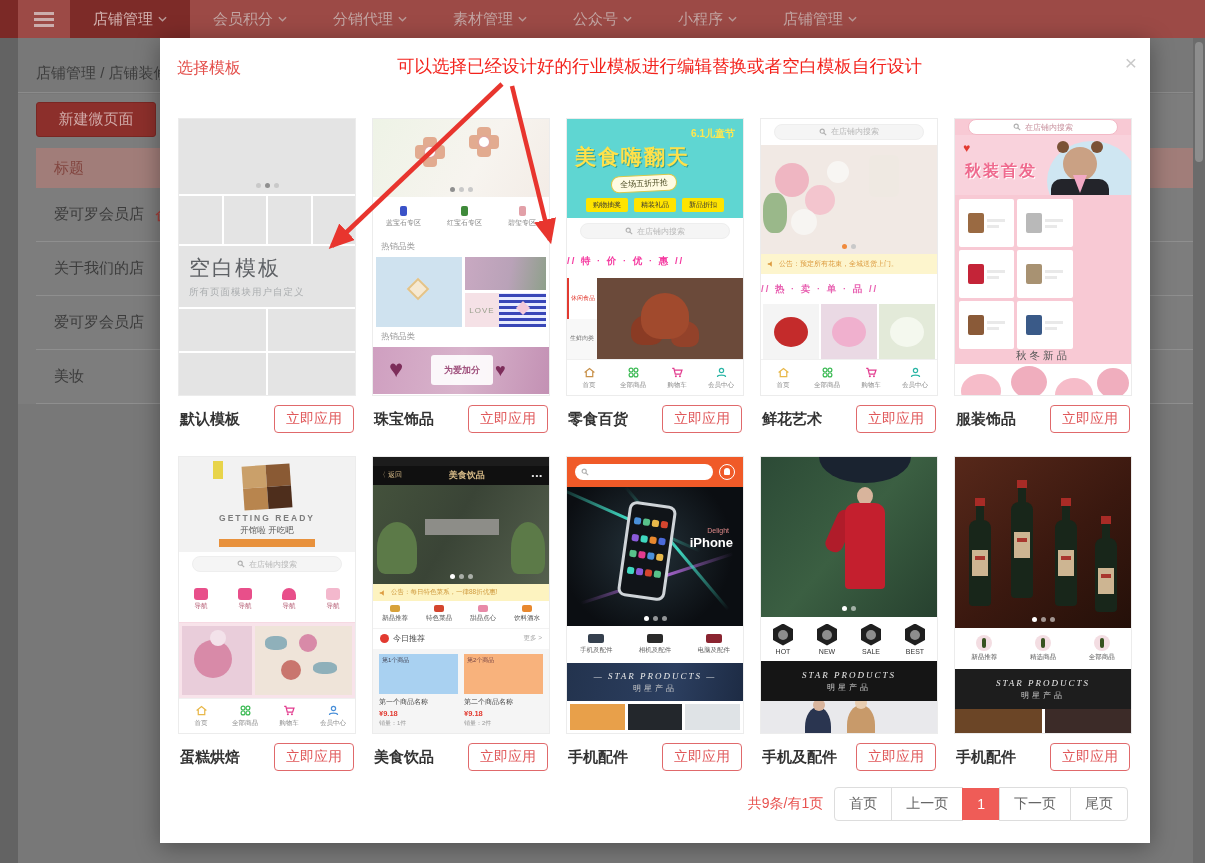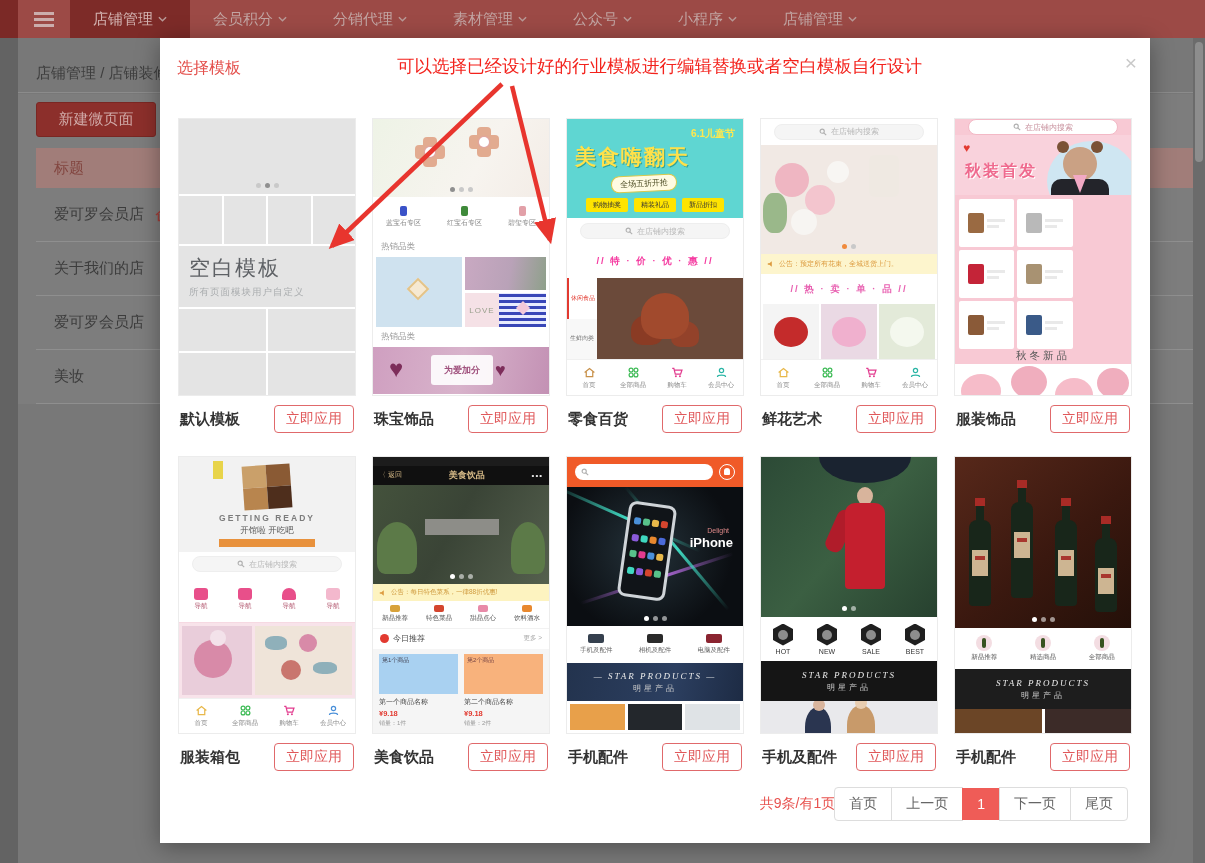--- a/index.html
+++ b/index.html
@@ -40,40 +40,40 @@
   .arrows { position:absolute; left:0; top:0; width:990px; height:805px; pointer-events:none; z-index:6; }
 
   .grid { position:absolute; left:18px; top:80px; width:954px; display:grid; grid-template-columns:repeat(5,178px); column-gap:16px; row-gap:20px; }
   .card { width:178px; }
   .thumb { position:relative; width:178px; height:278px; background:#fff; border:1px solid #ececec; overflow:hidden; cursor:pointer; }
   .card-foot { height:40px; display:flex; align-items:center; justify-content:space-between; padding:6px 2px 0 2px; }
   .tpl-name { font-size:15px; font-weight:bold; color:#333; }
   .btn-apply { background:#fff; border:1px solid #e0696b; border-radius:4px; color:#e0585a; font-size:14px; padding:4px 11px; cursor:pointer; }
 
   .pagination { position:absolute; right:22px; bottom:22px; display:flex; align-items:center; gap:0; }
-  .pg-summary { color:#e8524f; font-size:14px; }
+  .pg-summary { color:#e8524f; font-size:14px; margin-right:12px; }
   .pg-btn { border:1px solid #ddd; background:#fff; color:#666; font-size:14px; padding:7px 14px; margin-left:-1px; cursor:pointer; }
   .pg-btn.first { border-radius:4px 0 0 4px; }
   .pg-btn.last { border-radius:0 4px 4px 0; }
   .pg-btn.current { background:#ef5c57; border-color:#ef5c57; color:#fff; }
 
   
   .col { display:flex; flex-direction:column; }
   .dots { display:flex; gap:4px; justify-content:center; }
   .dots i { width:5px; height:5px; border-radius:50%; background:#c9c9c9; display:block; }
   .dots i.on { background:#8f8f8f; }
   .dots.lite i { background:rgba(255,255,255,.55); } .dots.lite i.on { background:#fff; }
   .msearch { height:26px; background:#fff; display:flex; align-items:center; justify-content:center; }
   .msearch .box { width:150px; height:16px; background:#f5f5f5; border:1px solid #eee; border-radius:9px; display:flex; align-items:center; justify-content:center; gap:4px; font-size:8px; color:#b9b9b9; }
   .mag { width:8px; height:8px; } .mag circle{ fill:none; stroke:#b0b0b0; stroke-width:1.4;} .mag line{ stroke:#b0b0b0; stroke-width:1.4;}
   .mnav { height:36px; background:#fff; border-top:1px solid #f0f0f0; display:flex; }
   .mi { flex:1; display:flex; flex-direction:column; align-items:center; justify-content:center; gap:2px; font-size:6.5px; color:#8a8a8a; }
   .mi svg { width:13px; height:13px; }
   .ic { fill:none; stroke-width:1.5; }
-  .promo { text-align:center; font-weight:bold; }
+  .promo { text-align:left; font-weight:bold; }
   .star-banner { display:flex; flex-direction:column; align-items:center; justify-content:center; gap:2px; }
   .star-en { font-family:"Liberation Serif","DejaVu Serif",serif; font-style:italic; letter-spacing:2px; font-size:9px; color:#ececec; }
   .star-cn { font-size:8px; color:#cccccc; letter-spacing:3px; }
 
   
   .t1 { background:#fff; }
   .t1 .hero { height:76px; background:#e4e4e4; position:relative; }
   .t1 .hero .dots { position:absolute; bottom:6px; left:0; right:0; }
   .t1 .boxes4 { display:flex; gap:2px; margin-top:2px; }
   .t1 .boxes4 i { flex:1; height:48px; background:#e4e4e4; }
@@ -760,21 +760,21 @@
           <span class="mi">
               <svg viewBox="0 0 16 16">
                 <circle class="ic" stroke="#4a90d9" cx="8" cy="5.5" r="2.6"></circle>
                 <path class="ic" stroke="#4a90d9" d="M3 13.5 c0-3 10-3 10 0"></path>
               </svg>
               <span>会员中心</span>
             </span>
         </div>
       </div>
       <div class="card-foot">
-        <span class="tpl-name">服装箱包</span>
+        <span class="tpl-name">蛋糕烘焙</span>
         <button class="btn-apply">立即应用</button>
       </div>
     </div>
 
     <div class="card">
       <div class="thumb t7 col">
         <div class="status"></div>
         <div class="titlebar">
           <span class="back">〈 返回</span>
           <span class="apptitle">美食饮品</span>

